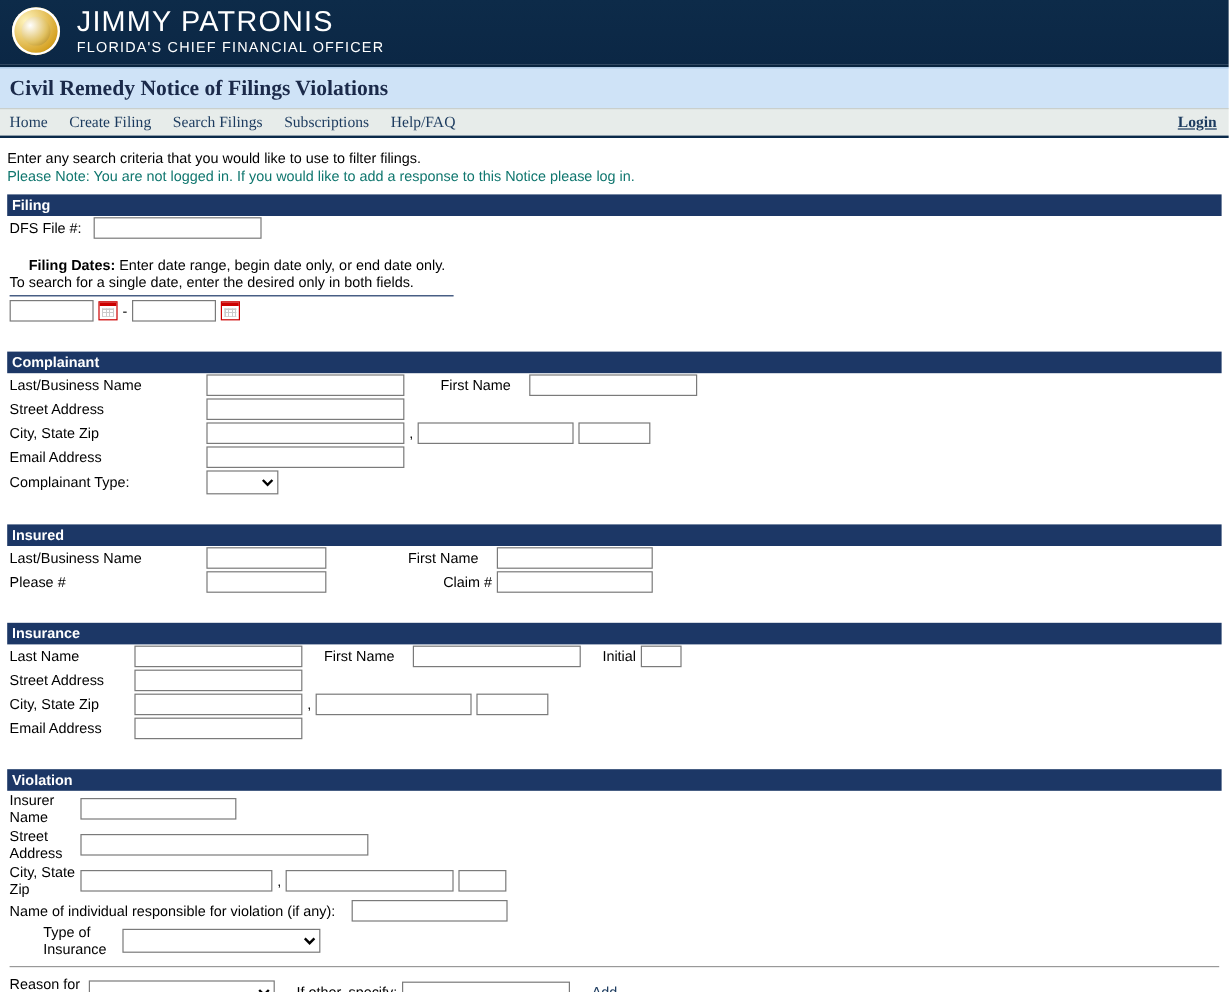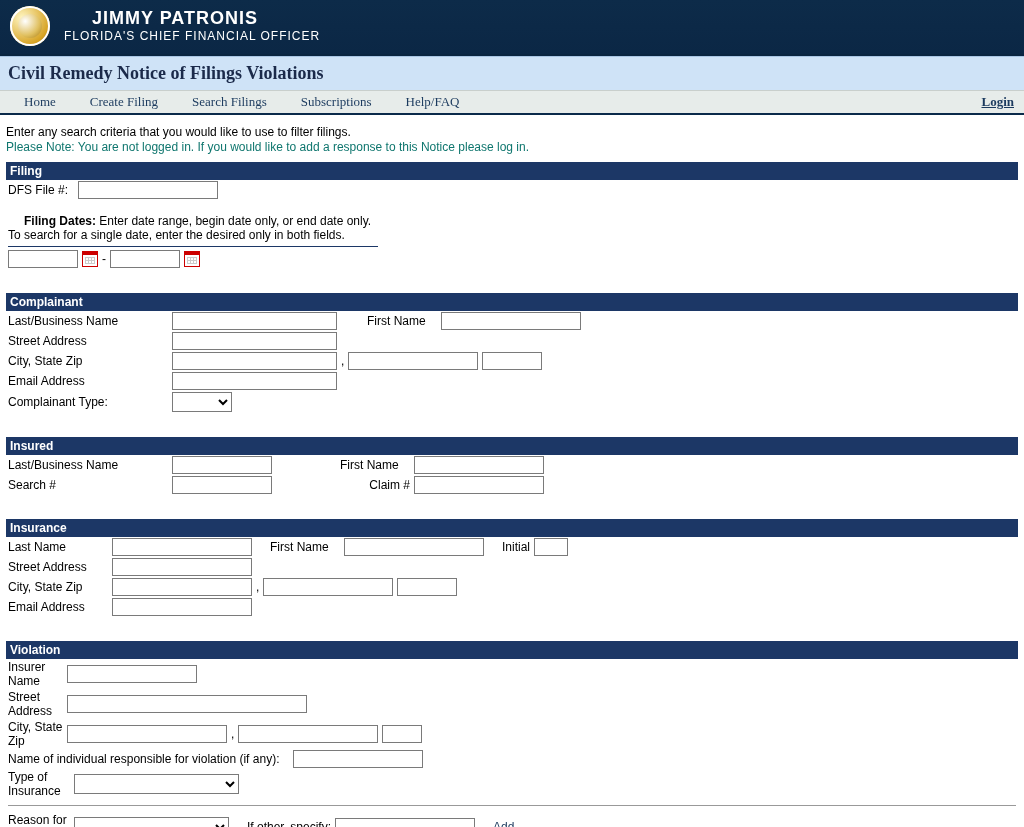--- a/index.html
+++ b/index.html
@@ -23,21 +23,21 @@
   .seal {
     width: 40px; height: 40px;
     border-radius: 50%;
     background: radial-gradient(circle at 30% 30%, #fff6c2 0%, #d6a222 70%, #6b4a00 100%);
     position: relative;
     margin-right: 14px;
     flex-shrink: 0;
     box-shadow: 0 0 0 2px #fff inset;
   }
   .seal::before { content:""; position:absolute; left:8px; top:8px; width:24px; height:24px; border-radius:50%; background: radial-gradient(circle at 30% 30%, #fff 0%, #e0c060 60%, #a87b10 100%); }
-  .banner-name { font-weight: bold; font-size: 18px; letter-spacing: 1px; line-height: 1.1; margin-left: 28px; }
+  .banner-name { font-weight: normal; font-size: 24px; letter-spacing: 1px; line-height: 1.1; }
   .banner-sub { font-size: 12px; letter-spacing: 1px; }
   .blue-title {
     background: #cfe3f7;
     padding: 6px 8px;
     font-family: "Times New Roman", serif;
     font-size: 18px;
     font-weight: bold;
     color: #1b2a4a;
     border-top: 1px solid #a9c6e4;
   }
@@ -49,21 +49,20 @@
     align-items: center;
     padding: 3px 8px;
     font-family: "Times New Roman", serif;
     font-size: 13px;
   }
   .menubar a {
     color: #1b3a5e;
     text-decoration: none;
     margin-right: 18px;
     cursor: pointer;
-    margin-left: 16px;
   }
   .menubar .spacer { flex: 1; }
   .menubar a.login { text-decoration: underline; font-weight: bold; margin-right: 2px; }
   .content { padding: 6px 6px 30px 6px; }
   .intro { margin: 4px 0 1px 0; }
   .note-red { color: #0f766e; margin-bottom: 8px; }
   .panel { margin-bottom: 24px; }
   .panel-head {
     background: #1c3766;
     color: #fff;
@@ -192,21 +191,21 @@
     <div class="panel-head">Insured</div>
     <div class="panel-body">
       <div class="row">
         <span class="lbl">Last/Business Name</span>
         <input class="field w100" type="text" style="">
         <span style="width:60px;"></span>
         <span style="width:70px;">First Name</span>
         <input class="field w130" type="text" style="">
       </div>
       <div class="row">
-        <span class="lbl">Search #</span>
+        <span class="lbl">Please #</span>
         <input class="field w100" type="text" style="">
         <span style="width:60px;"></span>
         <span style="width:70px;text-align:right;">Claim #</span>
         <input class="field w130" type="text" style="">
       </div>
     </div>
   </div>
 
   <div class="panel">
     <div class="panel-head">Insurance</div>
@@ -256,21 +255,21 @@
         <span>,</span>
         <input class="field w140" type="text" style="">
         <input class="field" style="width: 40px;" type="text">
       </div>
       <div class="row">
         <span>Name of individual responsible for violation (if any):</span>
         <span style="width:6px;"></span>
         <input class="field w130" type="text" style="">
       </div>
       <div class="row">
-        <span style="width:62px;">Type of Insurance</span>
+        <span style="width:62px;margin-left:28px;">Type of Insurance</span>
         <select class="field" style="width:165px;"><option></option></select>
       </div>
       <hr class="thin">
       <div class="row">
         <span style="width:62px;">Reason for Notice</span>
         <select class="field" style="width:155px;"><option></option></select>
         <span style="width:10px;"></span>
         <span>If other, specify:</span>
         <input class="field w140" type="text" style="">
         <span style="width:10px;"></span>

